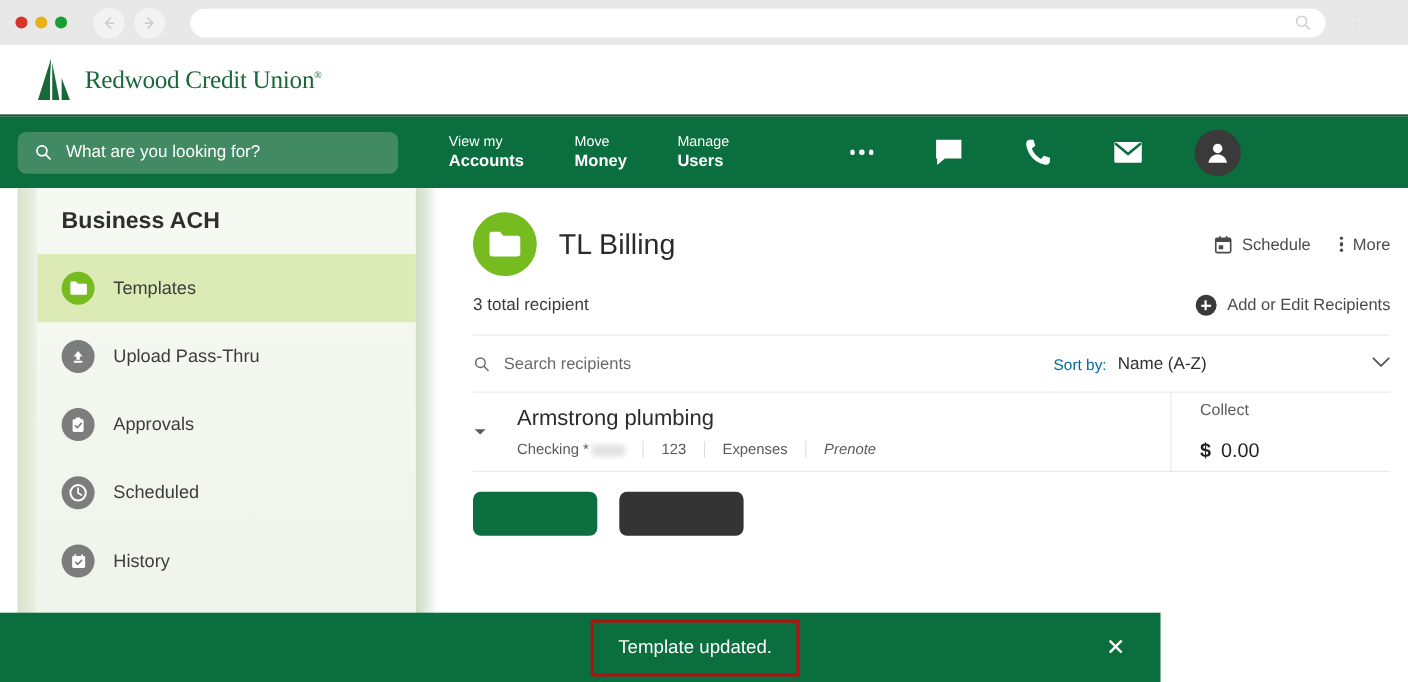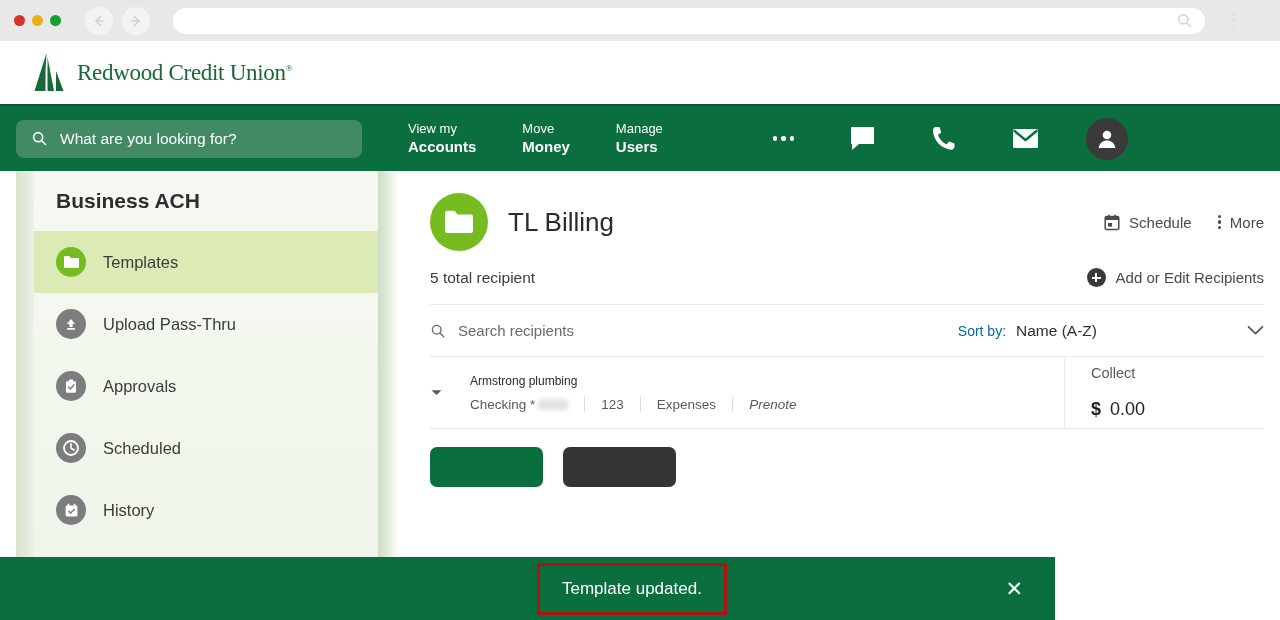--- a/index.html
+++ b/index.html
@@ -197,21 +197,21 @@
 
   .rcp-row {
     margin: 0 32px; display: flex; align-items: stretch;
     border-bottom: 1px solid #e8e8e8; height: 72px;
   }
   .rcp-caret {
     width: 28px; display: flex; align-items: center; justify-content: flex-start;
     cursor: pointer;
   }
   .rcp-main { flex: 1; display: flex; flex-direction: column; justify-content: center; gap: 9px; padding-left: 12px; }
-  .rcp-name { font-size: 12px; color: #2b2b2b; }
+  .rcp-name { font-size: 20px; color: #2b2b2b; }
   .rcp-meta { display: flex; align-items: center; font-size: 13.5px; color: #5a5a5a; }
   .rcp-meta .seg { padding: 0 16px; }
   .rcp-meta .seg:first-child { padding-left: 0; }
   .rcp-meta .sep { width: 1px; height: 15px; background: #dcdcdc; }
   .rcp-meta .italic { font-style: italic; }
   .blurmask {
     display: inline-block; width: 30px; height: 11px;
     background: #e2e2e2; border-radius: 2px;
     filter: blur(2.2px); vertical-align: middle; margin-left: 3px;
   }
@@ -439,21 +439,21 @@
               <i></i>
               <i></i>
             </span>
           <span>More</span>
         </div>
       </div>
     </div>
 
 
     <div class="count-row">
-      <span class="count-label">5 total recipient</span>
+      <span class="count-label">3 total recipient</span>
       <div class="add-link">
         <span class="plus-badge"></span>
         <span>Add or Edit Recipients</span>
       </div>
     </div>
 
     <div class="search-row">
       <svg width="16" height="16" viewBox="0 0 20 20">
         <circle cx="8.4" cy="8.4" r="5.4" fill="none" stroke="#6a6a6a" stroke-width="1.7"></circle>
         <path d="M12.5 12.5 L17.2 17.2" stroke="#6a6a6a" stroke-width="1.7" stroke-linecap="round"></path>

